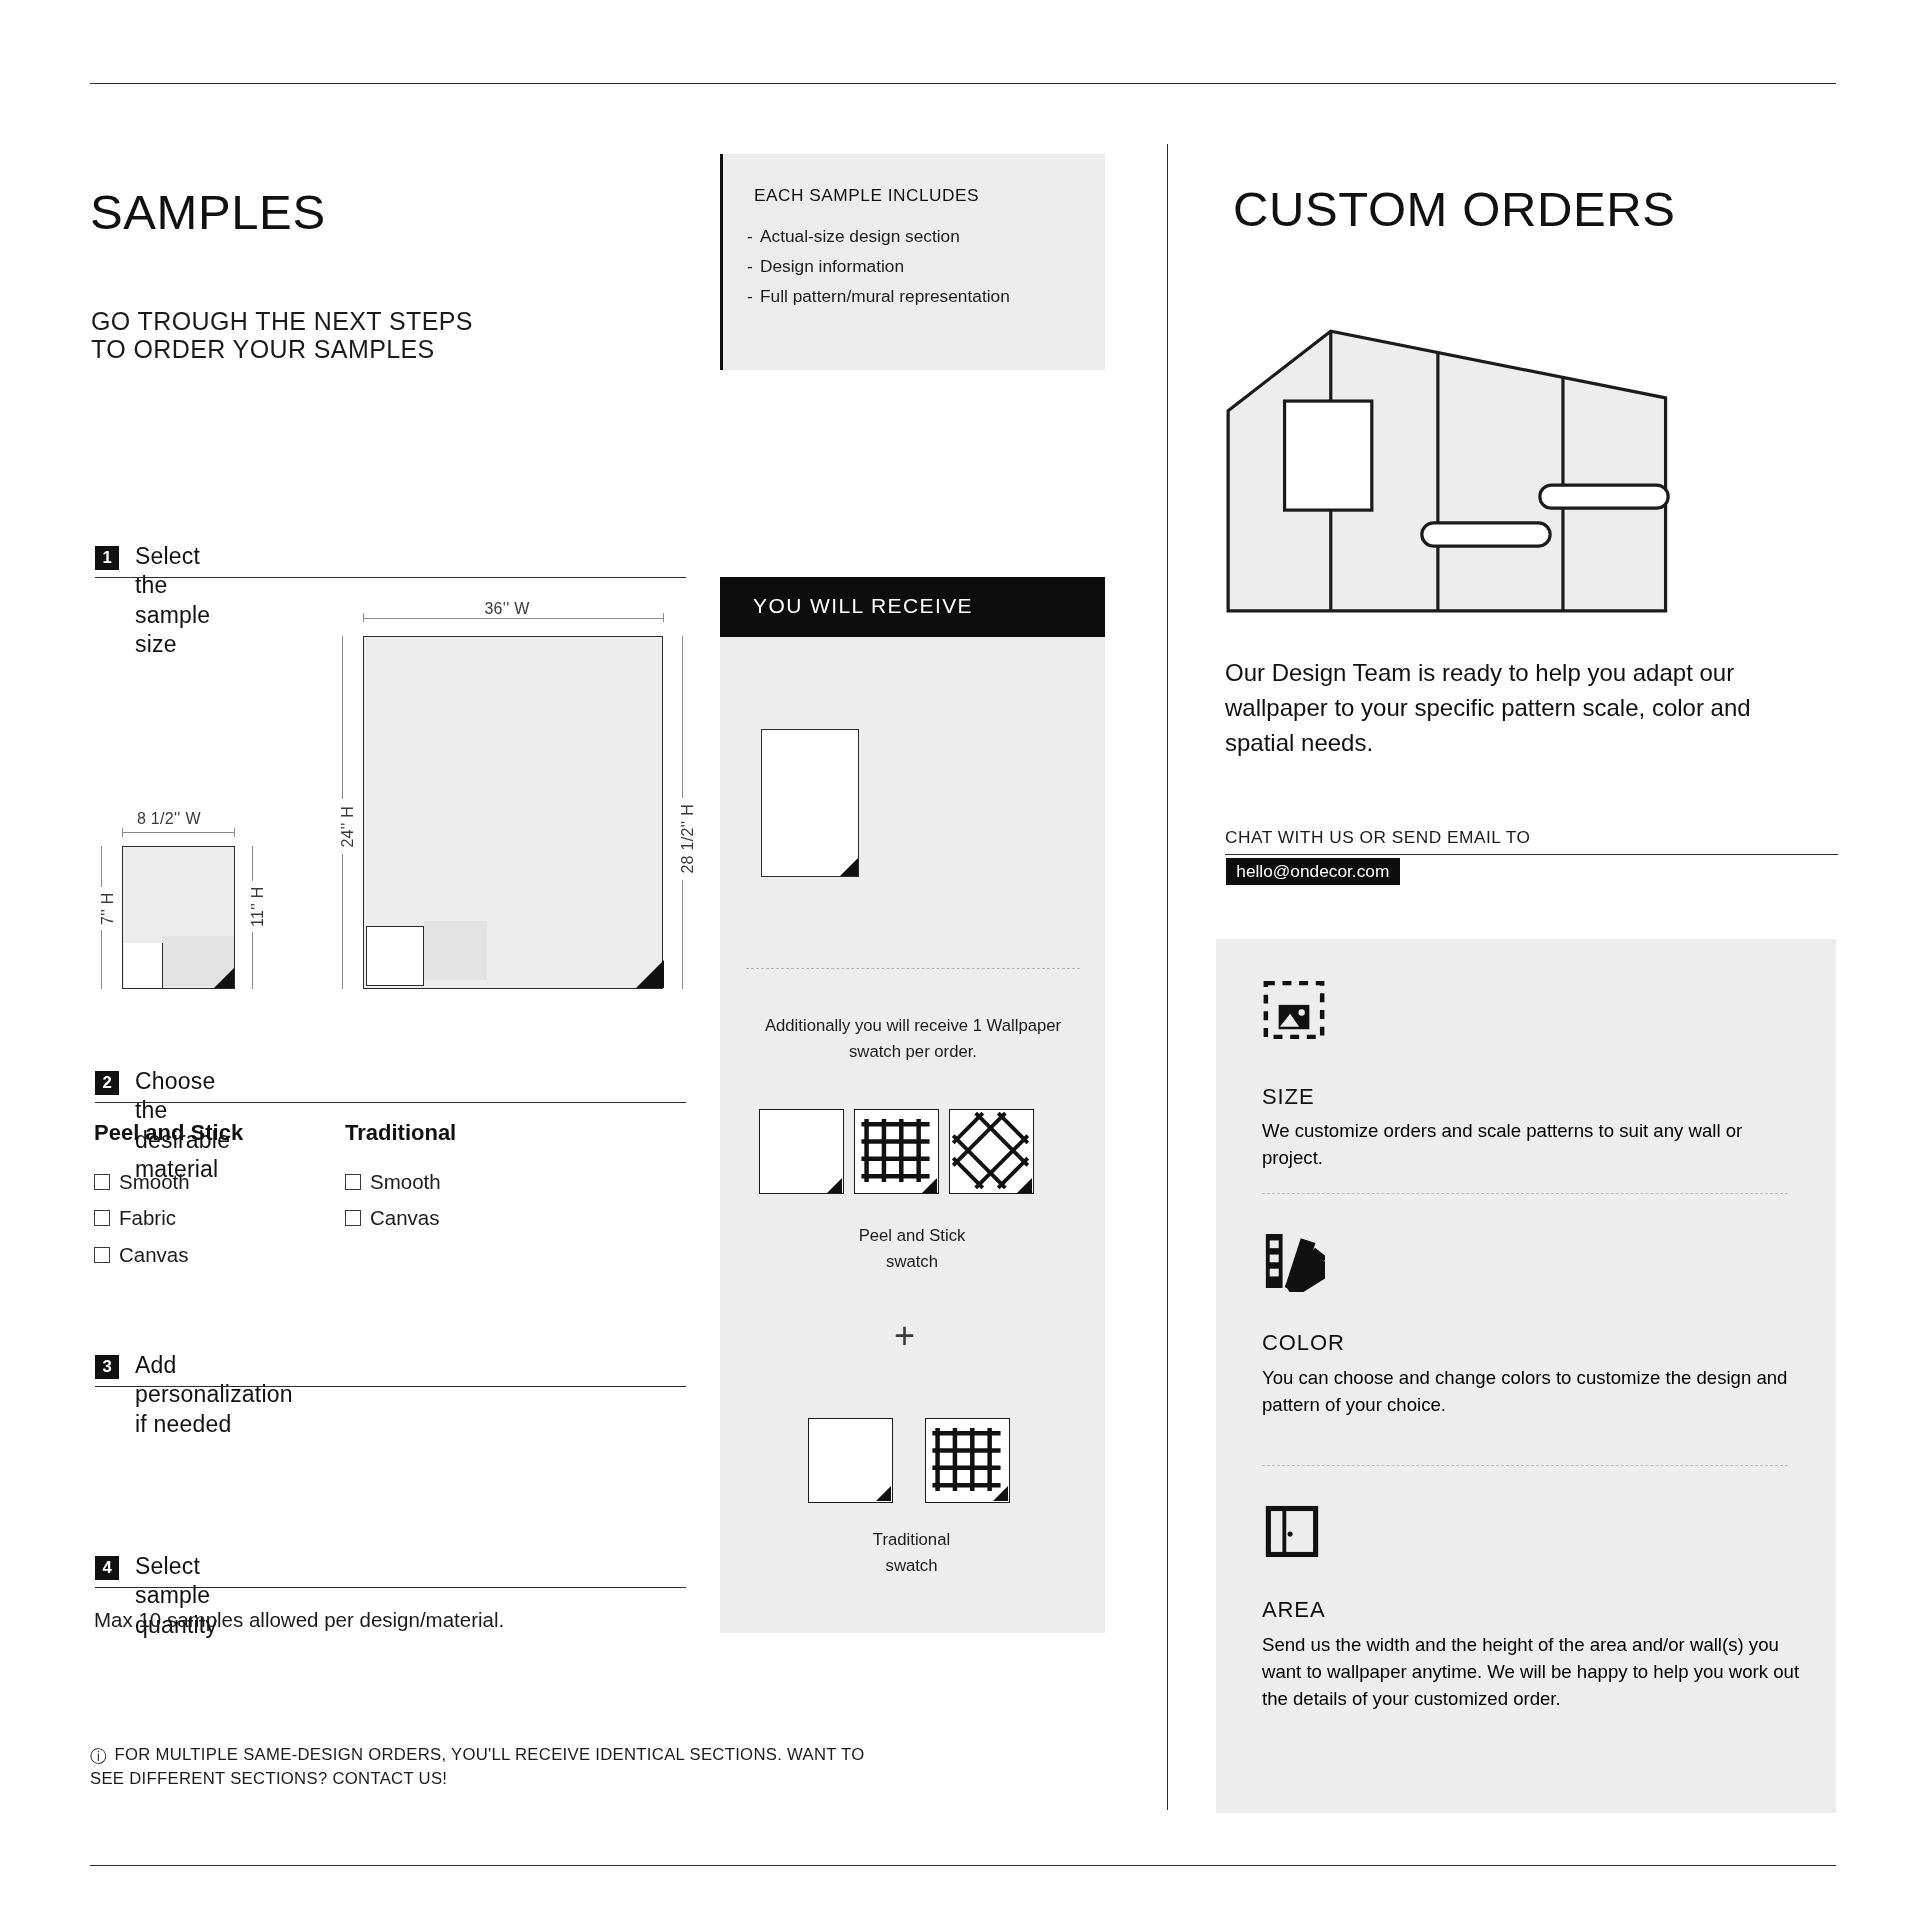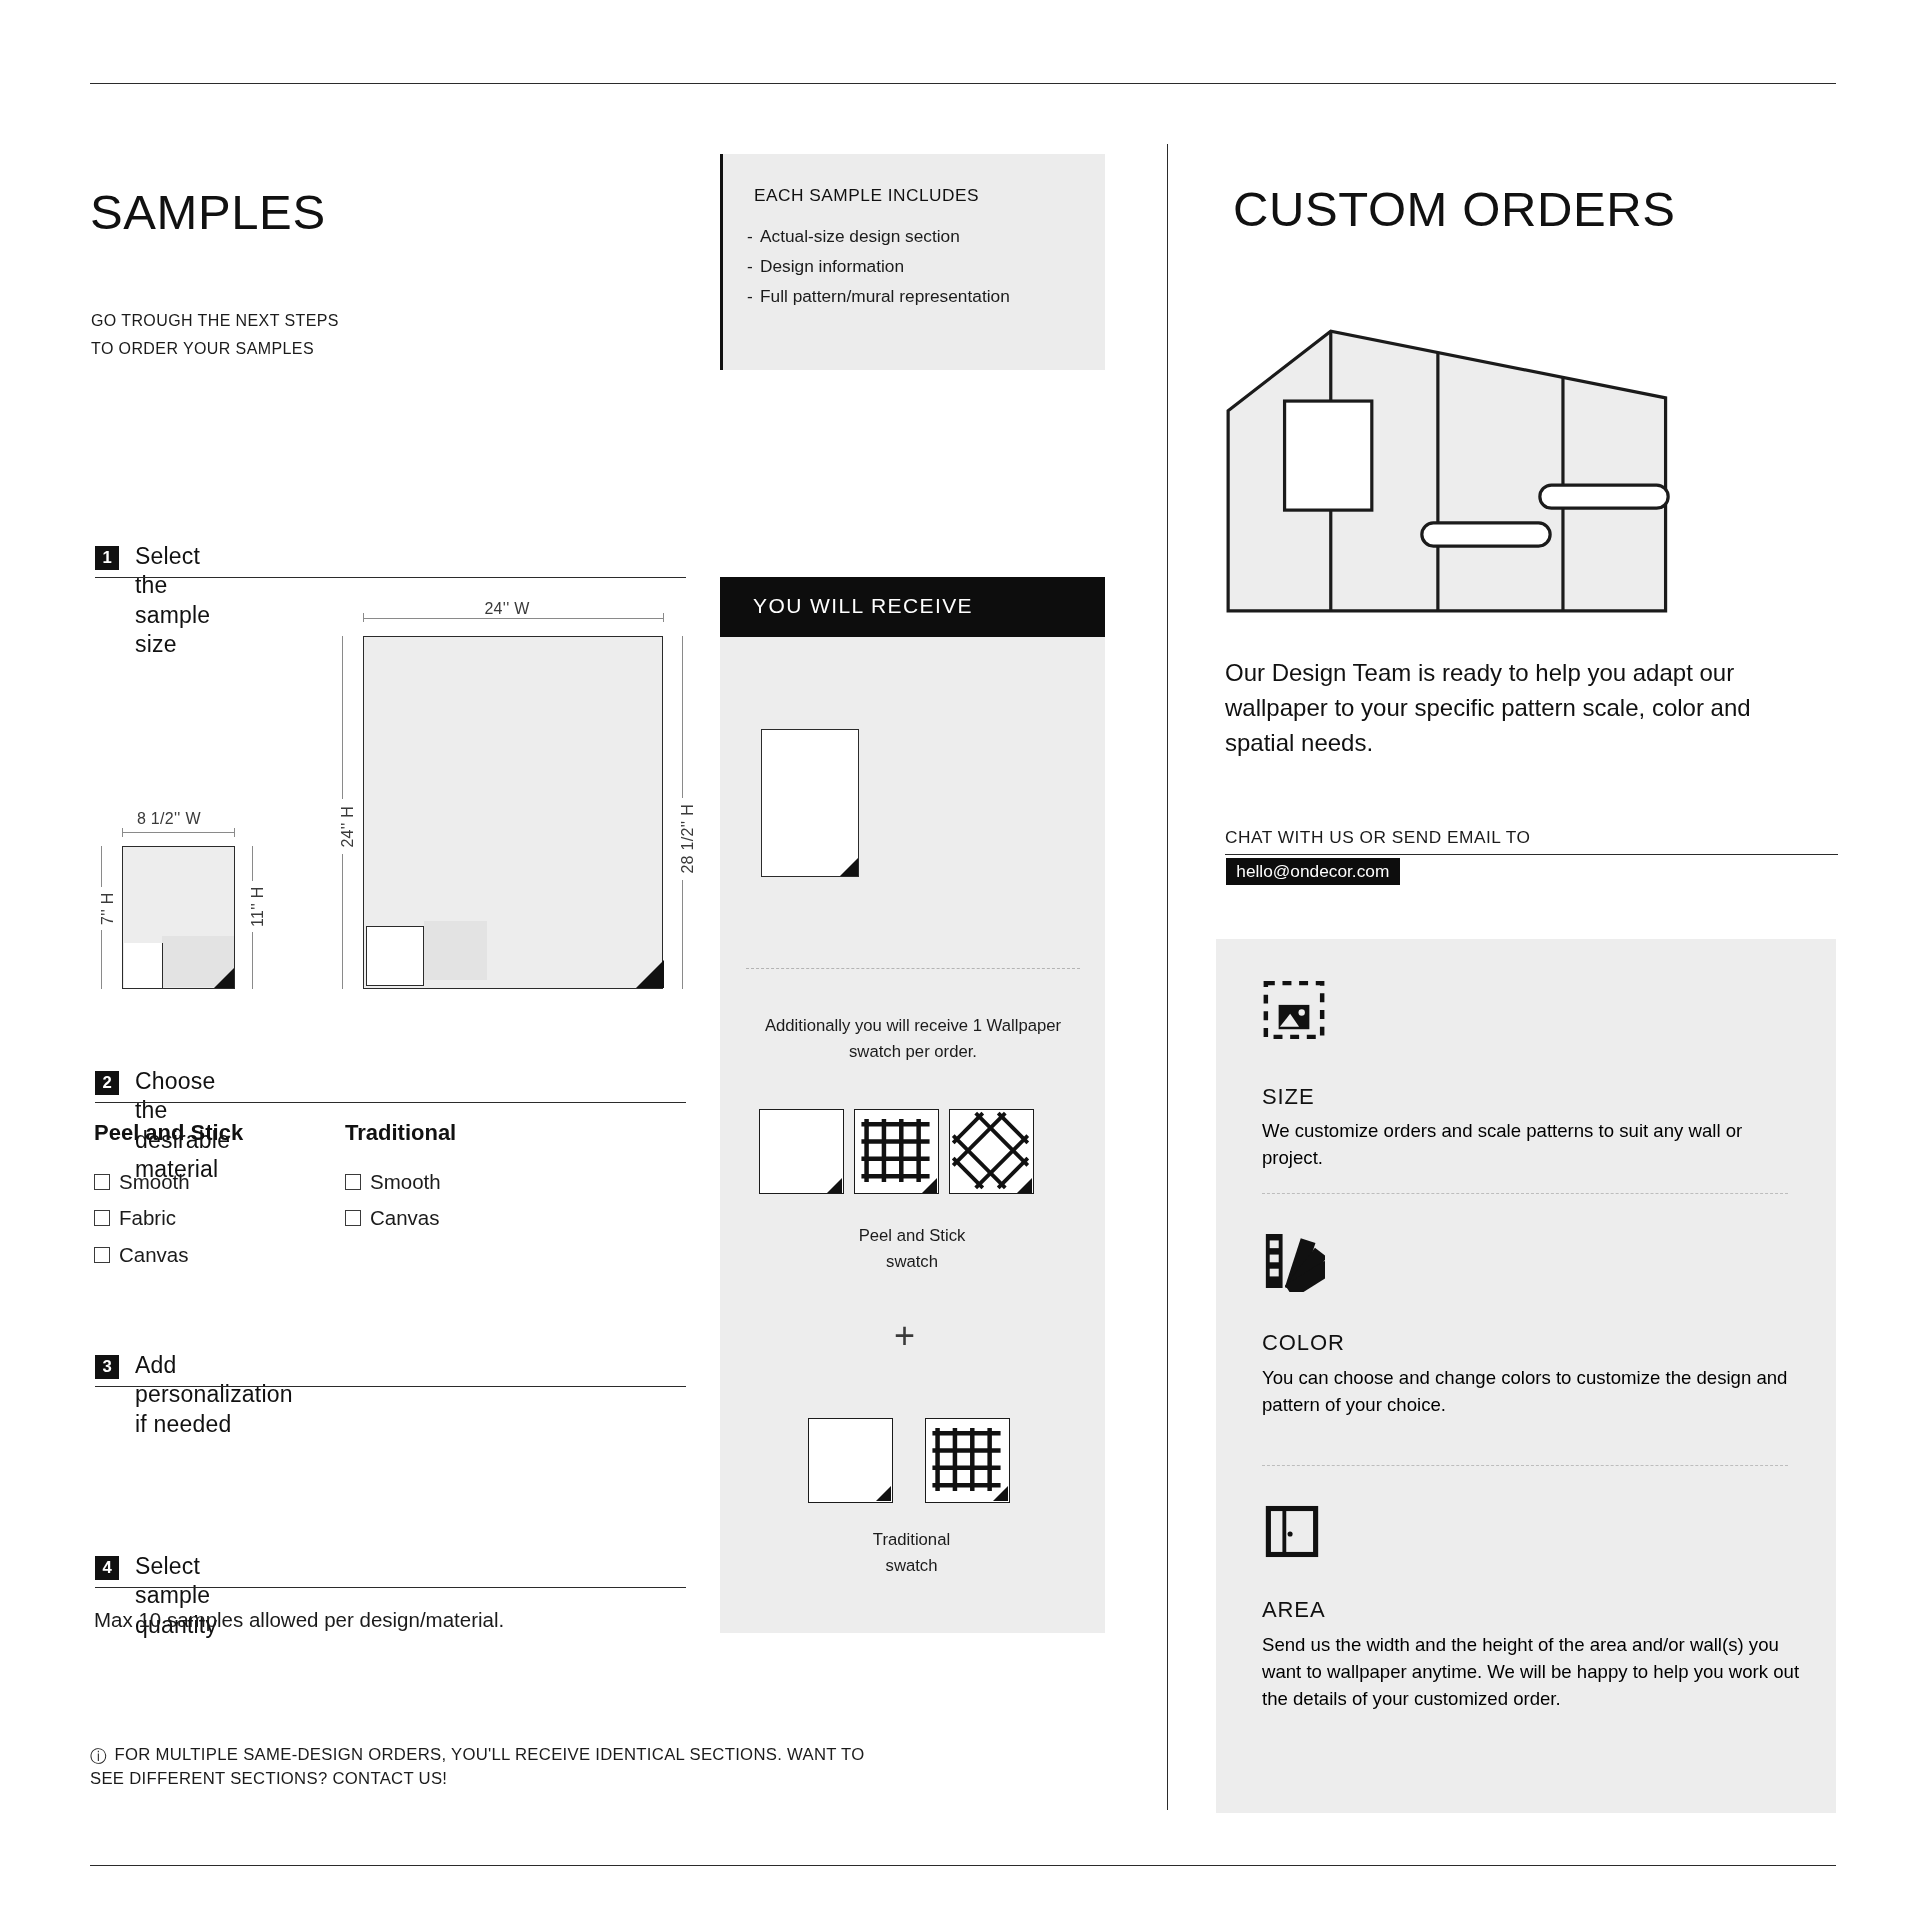--- a/index.html
+++ b/index.html
@@ -21,21 +21,21 @@
   
   .h1{
     position:absolute;font-weight:400;letter-spacing:0.6px;
     font-size:49px;line-height:54px;color:#111;
   }
   #samples-title{left:90px;top:152px;}
   #custom-title{left:1233px;top:149px;}
 
   .sub-lead{
     position:absolute;left:91px;top:307px;width:488px;
-    font-size:16px;line-height:28px;letter-spacing:0.4px;color:#1b1b1b;
+    font-size:25px;line-height:28px;letter-spacing:0.4px;color:#1b1b1b;
   }
 
   
   .includes-box{
     position:absolute;left:720px;top:154px;width:385px;height:216px;
     background:#ececec;
   }
   .includes-box .accent{position:absolute;left:0;top:0;width:3.2px;height:100%;background:#111;}
   .includes-title{
     position:absolute;left:754px;top:185px;font-size:17.3px;letter-spacing:0.5px;font-weight:400;color:#111;
@@ -183,21 +183,21 @@
   <div class="corner-tri" style="left:636px;top:960px;border-left:28px solid transparent;border-bottom:28px solid #111;"></div>
 
   <div class="rect-outline" style="left:122px;top:846px;width:113px;height:143px;"></div>
   <div style="position:absolute;left:162px;top:936px;width:72px;height:51px;background:#e3e3e3;"></div>
   <div style="position:absolute;left:124px;top:943px;width:39px;height:45px;background:#fff;border-right:1.3px solid #2b2b2b;box-sizing:border-box;"></div>
   <div class="corner-tri" style="left:214px;top:968px;border-left:20.5px solid transparent;border-bottom:20.5px solid #111;"></div>
 
   <div class="dim-line-h" style="left:363px;top:618px;width:300px;"></div>
   <div class="tick-v" style="left:363px;top:613px;"></div>
   <div class="tick-v" style="left:663px;top:613px;"></div>
-  <div class="dim-label" style="left:478px;top:600px;background:#fff;padding:0 6.4px;">24'' W</div>
+  <div class="dim-label" style="left:478px;top:600px;background:#fff;padding:0 6.4px;">36'' W</div>
 
   <div class="dim-line-v" style="left:342px;top:636px;height:353px;"></div>
   <div class="dim-label rot" style="left:339px;top:854px;background:#fff;padding:0 6.4px;">24'' H</div>
 
   <div class="dim-line-v" style="left:682px;top:636px;height:353px;"></div>
   <div class="dim-label rot" style="left:679px;top:880px;background:#fff;padding:0 6.4px;">28 1/2'' H</div>
 
   <div class="dim-line-h" style="left:122px;top:832px;width:113px;"></div>
   <div class="tick-v" style="left:122px;top:828px;"></div>
   <div class="tick-v" style="left:234px;top:828px;"></div>

